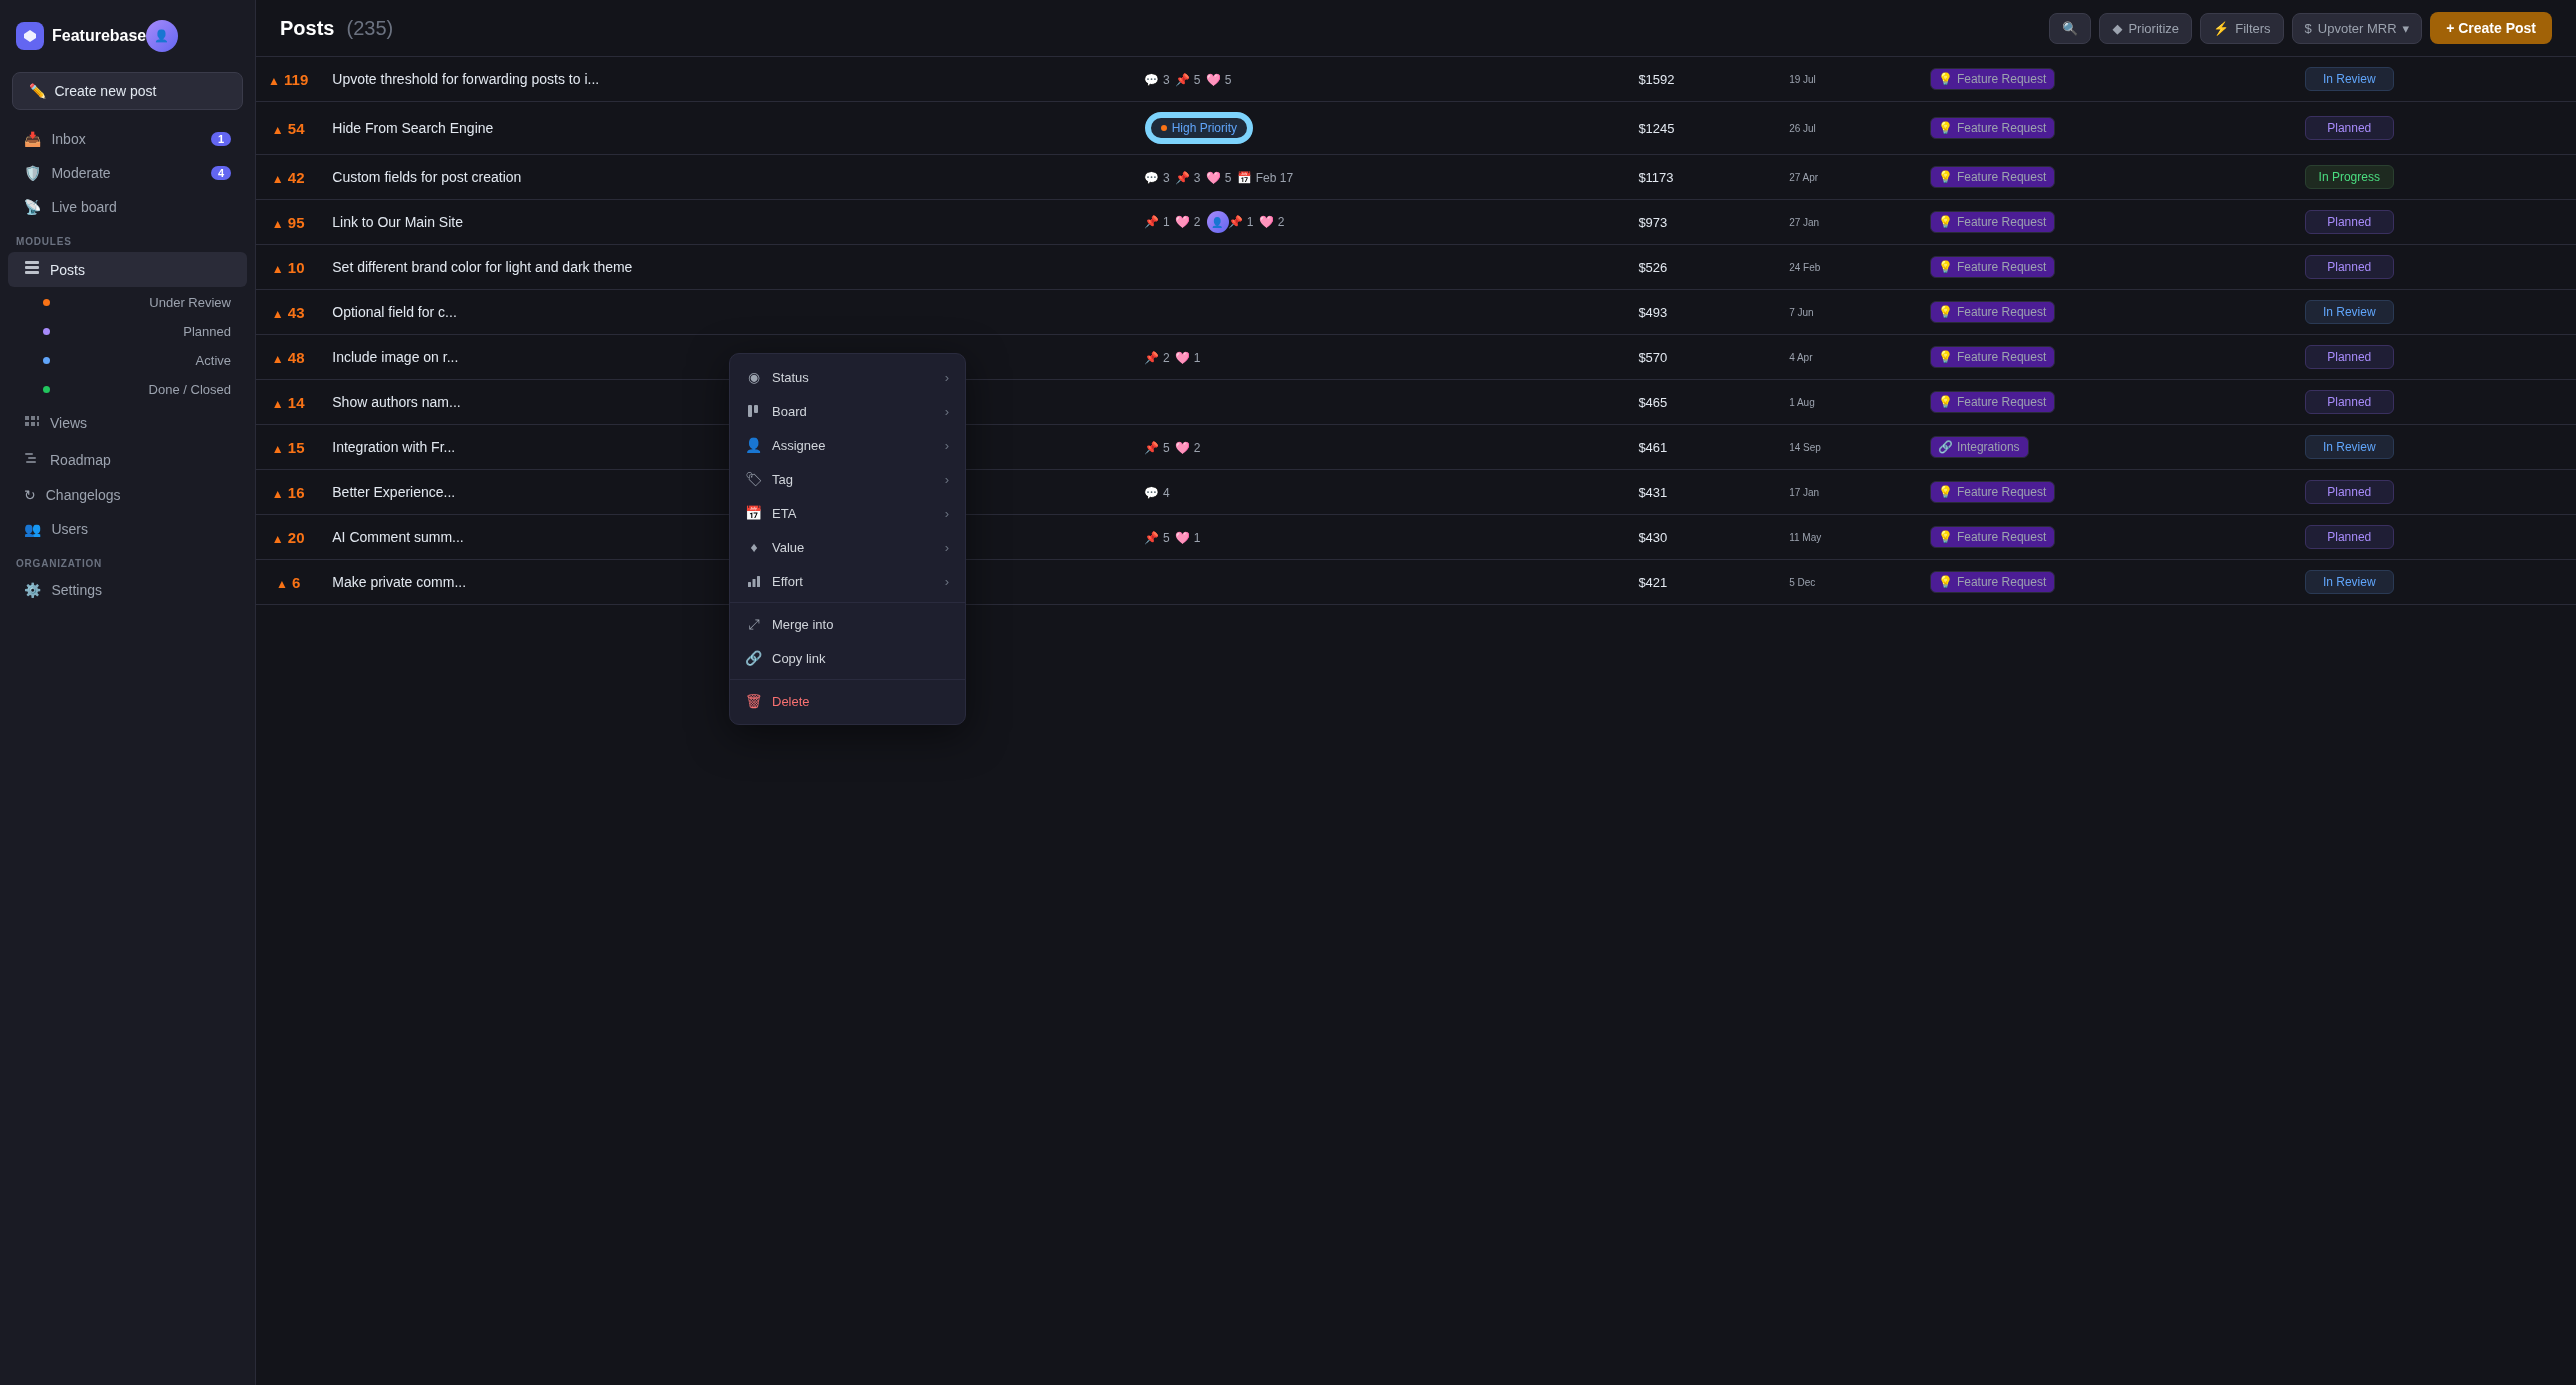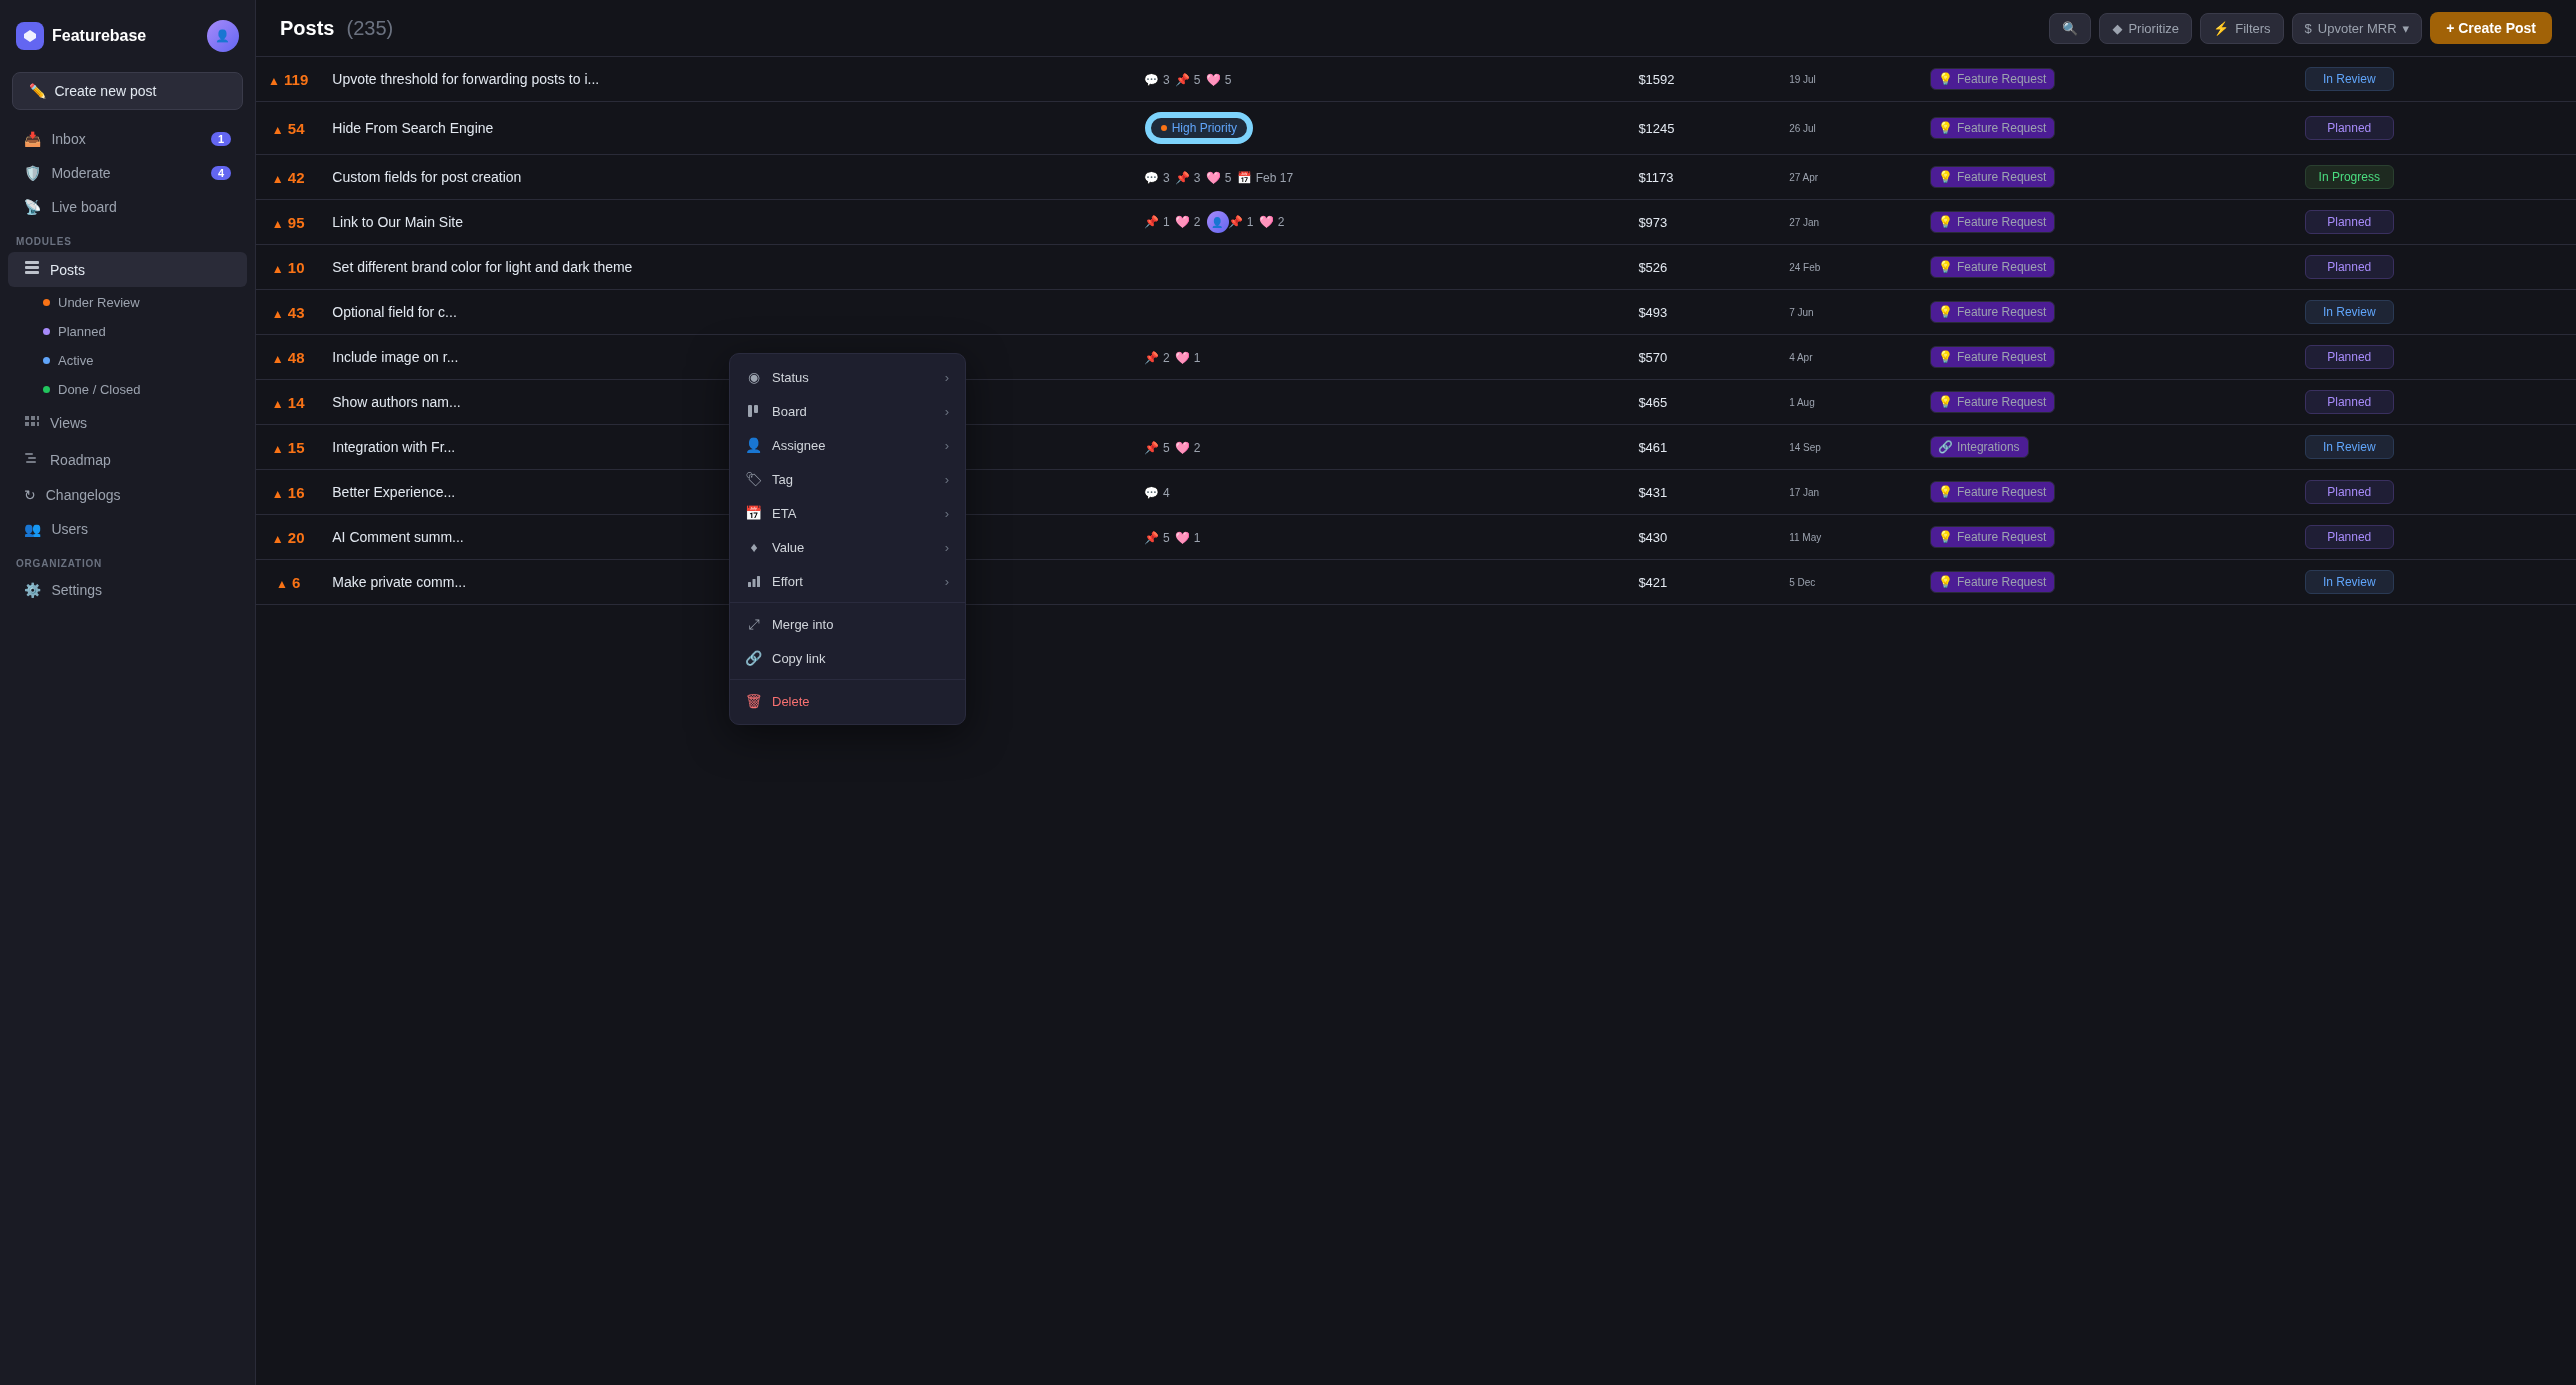--- a/index.html
+++ b/index.html
@@ -20,21 +20,20 @@
       background: #1a1b24;
       border-right: 1px solid #2a2b38;
       display: flex;
       flex-direction: column;
       padding: 12px 0;
       overflow-y: auto;
     }
     .sidebar-header {
       display: flex;
       align-items: center;
-      justify-content: space-between;
       padding: 8px 16px 16px;
     }
     .sidebar-logo {
       display: flex;
       align-items: center;
       gap: 8px;
       font-size: 16px;
       font-weight: 600;
       color: #fff;
     }
@@ -106,20 +105,21 @@
     .sub-item {
       display: flex;
       align-items: center;
       padding: 6px 16px 6px 35px;
       cursor: pointer;
       color: #9ca3af;
       font-size: 13px;
       gap: 8px;
       border-radius: 6px;
       margin: 1px 8px;
+      justify-content: space-between;
     }
     .dot {
       width: 7px;
       height: 7px;
       border-radius: 50%;
       flex-shrink: 0;
     }
     .dot-orange { background: #f97316; }
     .dot-purple { background: #a78bfa; }
     .dot-blue { background: #60a5fa; }

